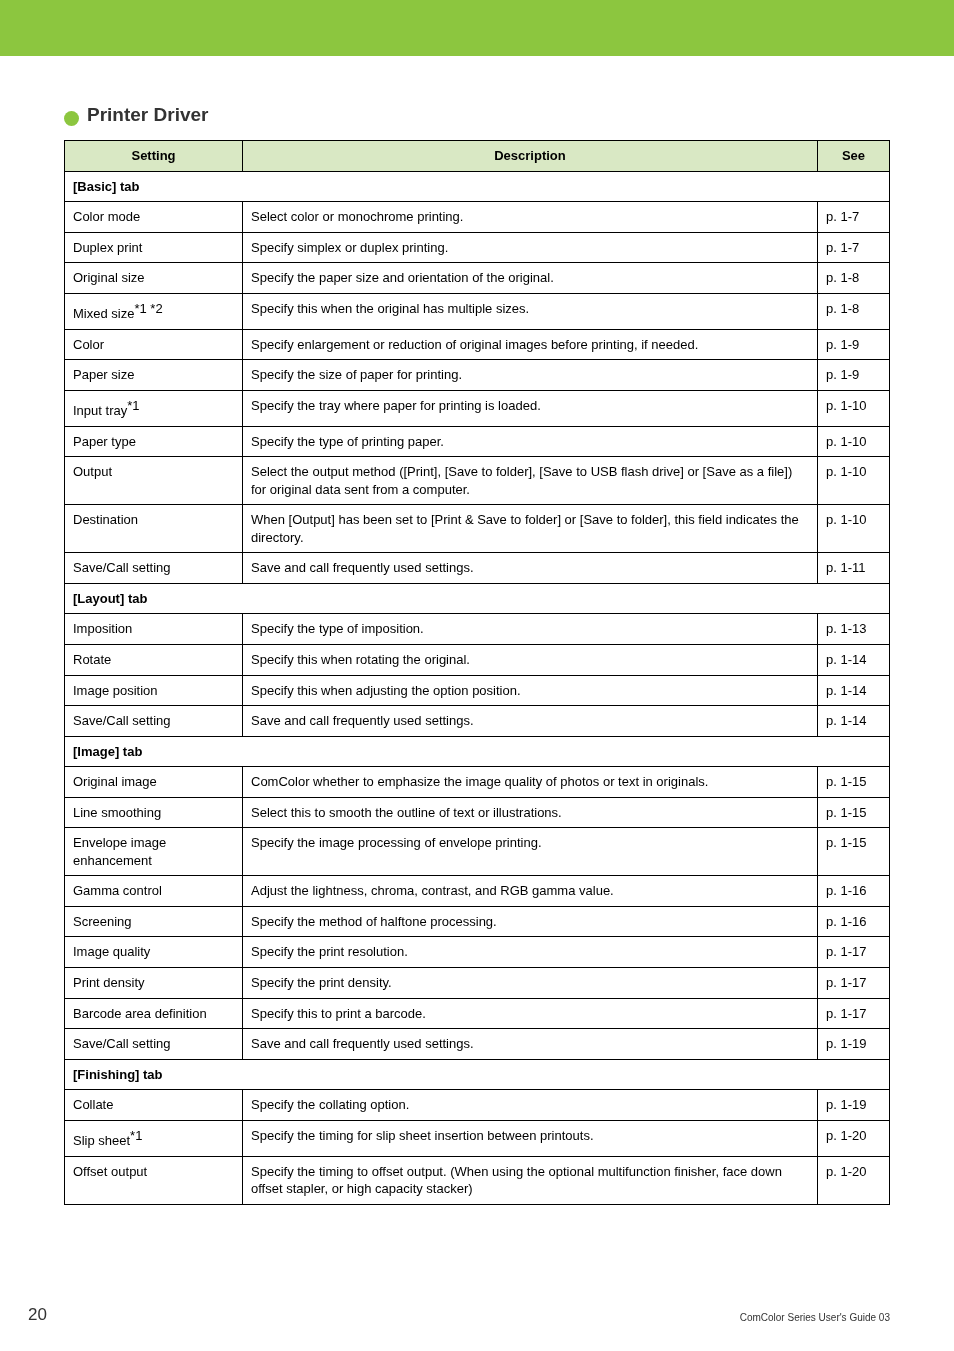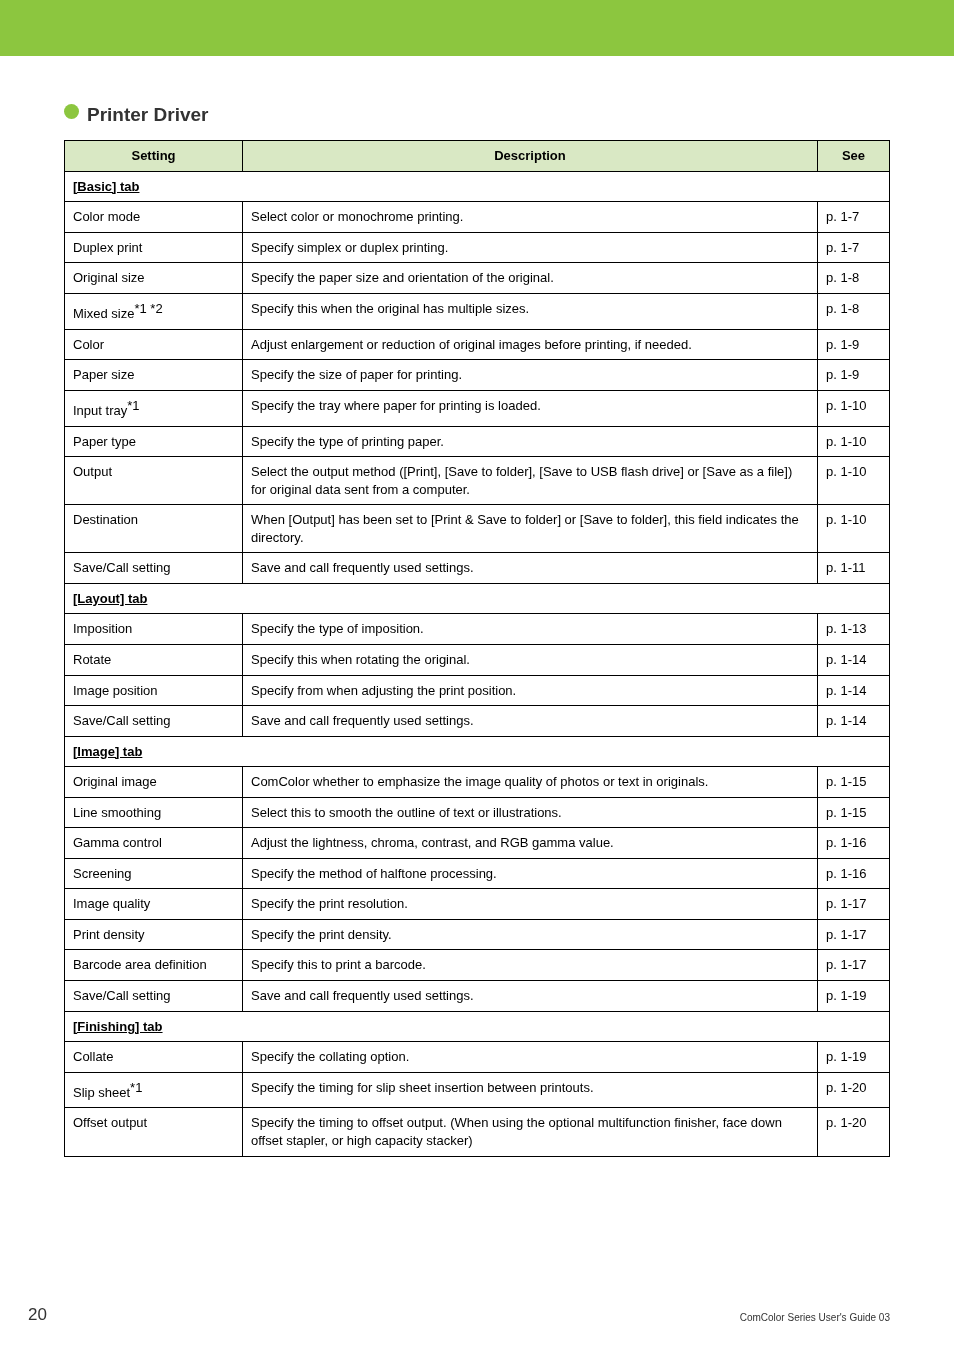--- a/index.html
+++ b/index.html
@@ -1,28 +1,28 @@
 <!DOCTYPE html>
 <html><head>
 <meta charset="utf-8">
 <style>
   * { box-sizing: border-box; margin: 0; padding: 0; }
   html, body { width: 954px; font-family: Arial, Helvetica, sans-serif; background: #fff; color: #000; }
   .top-bar { width: 100%; height: 56px; background: #8cc63f; }
   .content { padding: 48px 64px 0 64px; }
   h1 { font-size: 30px; font-weight: bold; color: #333; margin-bottom: 40px; }
-  .section-head { display: flex; align-items: flex-start; margin-bottom: 14px; }
+  .section-head { display: flex; align-items: flex-end; margin-bottom: 14px; }
   .bullet { width: 15px; height: 15px; border-radius: 50%; background: #8cc63f; margin-right: 8px; }
   .section-title { font-size: 19px; font-weight: bold; color: #333; }
   table { width: 100%; border-collapse: collapse; font-size: 13px; padding-left: 9px; }
   th, td { border: 1px solid #000; padding: 6px 8px; text-align: left; vertical-align: top; line-height: 1.35; }
   th { background: #d9e8c4; font-weight: bold; text-align: center; }
   th.col-setting { width: 178px; }
   th.col-see { width: 72px; }
-  td.group { font-weight: bold; text-decoration: underline; }
+  td.group { font-weight: bold; }
   sup { font-size: 13px; vertical-align: super; }
   .page-num { position: absolute; left: 28px; top: 1305px; font-size: 17px; color: #333; }
   .footer { position: absolute; right: 64px; top: 1312px; font-size: 10px; color: #333; }
   .page-wrap { position: relative; width: 954px; height: 1351px; }
 </style>
 </head>
 <body>
 <div class="page-wrap">
 <div class="top-bar"></div>
 <div class="content">
@@ -57,21 +57,21 @@
             <td>Specify the paper size and orientation of the original.</td>
             <td>p. 1-8</td>
           </tr>
           <tr>
             <td>Mixed size<sup>*1 *2</sup></td>
             <td>Specify this when the original has multiple sizes.</td>
             <td>p. 1-8</td>
           </tr>
           <tr>
             <td>Color</td>
-            <td>Adjust enlargement or reduction of original images before printing, if needed.</td>
+            <td>Specify enlargement or reduction of original images before printing, if needed.</td>
             <td>p. 1-9</td>
           </tr>
           <tr>
             <td>Paper size</td>
             <td>Specify the size of paper for printing.</td>
             <td>p. 1-9</td>
           </tr>
           <tr>
             <td>Input tray<sup>*1</sup></td>
             <td>Specify the tray where paper for printing is loaded.</td>
@@ -105,39 +105,44 @@
             <td>Specify the type of imposition.</td>
             <td>p. 1-13</td>
           </tr>
           <tr>
             <td>Rotate</td>
             <td>Specify this when rotating the original.</td>
             <td>p. 1-14</td>
           </tr>
           <tr>
             <td>Image position</td>
-            <td>Specify from when adjusting the print position.</td>
+            <td>Specify this when adjusting the option position.</td>
             <td>p. 1-14</td>
           </tr>
           <tr>
             <td>Save/Call setting</td>
             <td>Save and call frequently used settings.</td>
             <td>p. 1-14</td>
           </tr>
           <tr>
             <td class="group" colspan="3">[Image] tab</td>
           </tr>
           <tr>
             <td>Original image</td>
             <td>ComColor whether to emphasize the image quality of photos or text in originals.</td>
             <td>p. 1-15</td>
           </tr>
           <tr>
             <td>Line smoothing</td>
             <td>Select this to smooth the outline of text or illustrations.</td>
+            <td>p. 1-15</td>
+          </tr>
+          <tr>
+            <td>Envelope image enhancement</td>
+            <td>Specify the image processing of envelope printing.</td>
             <td>p. 1-15</td>
           </tr>
           <tr>
             <td>Gamma control</td>
             <td>Adjust the lightness, chroma, contrast, and RGB gamma value.</td>
             <td>p. 1-16</td>
           </tr>
           <tr>
             <td>Screening</td>
             <td>Specify the method of halftone processing.</td>

